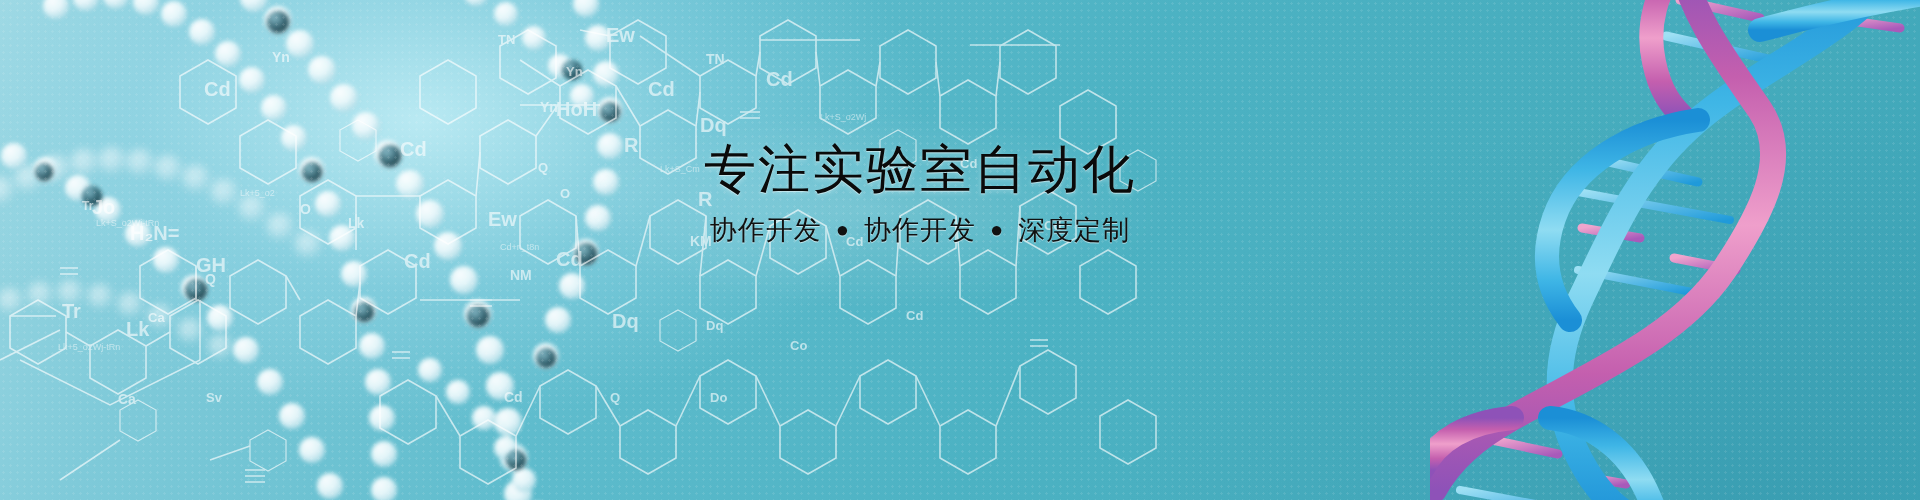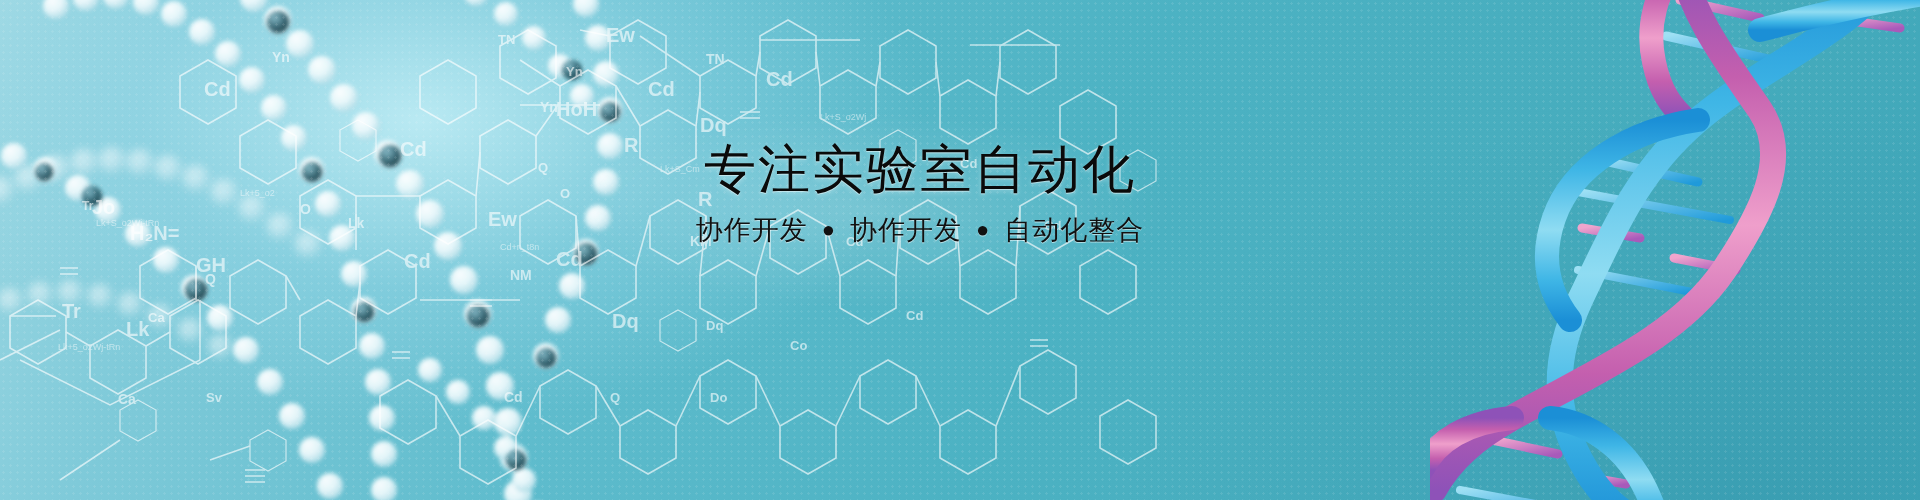--- a/index.html
+++ b/index.html
@@ -470,17 +470,17 @@
     <path d="M250,-10 C226,20 216,56 224,92 C230,122 242,136 252,146" fill="none" stroke="url(#gPink)" stroke-width="24" stroke-linecap="round"></path>
 
     <path d="M268,150 C200,160 142,196 124,248 C110,288 118,322 140,350" fill="none" stroke="url(#gBlue)" stroke-width="24" stroke-linecap="round"></path>
 
     <path d="M82,448 C38,452 6,470 -8,500" fill="none" stroke="url(#gPink)" stroke-width="24" stroke-linecap="round"></path>
   </svg>
 
   <div class="copy">
     <div class="headline">专注实验室自动化</div>
     <div class="subline">
-      <span class="sub-item">协作开发</span><span class="sub-dot">●</span><span class="sub-item">协作开发</span><span class="sub-dot">●</span><span class="sub-item">自动化整合</span>
+      <span class="sub-item">协作开发</span><span class="sub-dot">●</span><span class="sub-item">协作开发</span><span class="sub-dot">●</span><span class="sub-item">深度定制</span>
     </div>
   </div>
 
 </div>
 
 </body></html>

